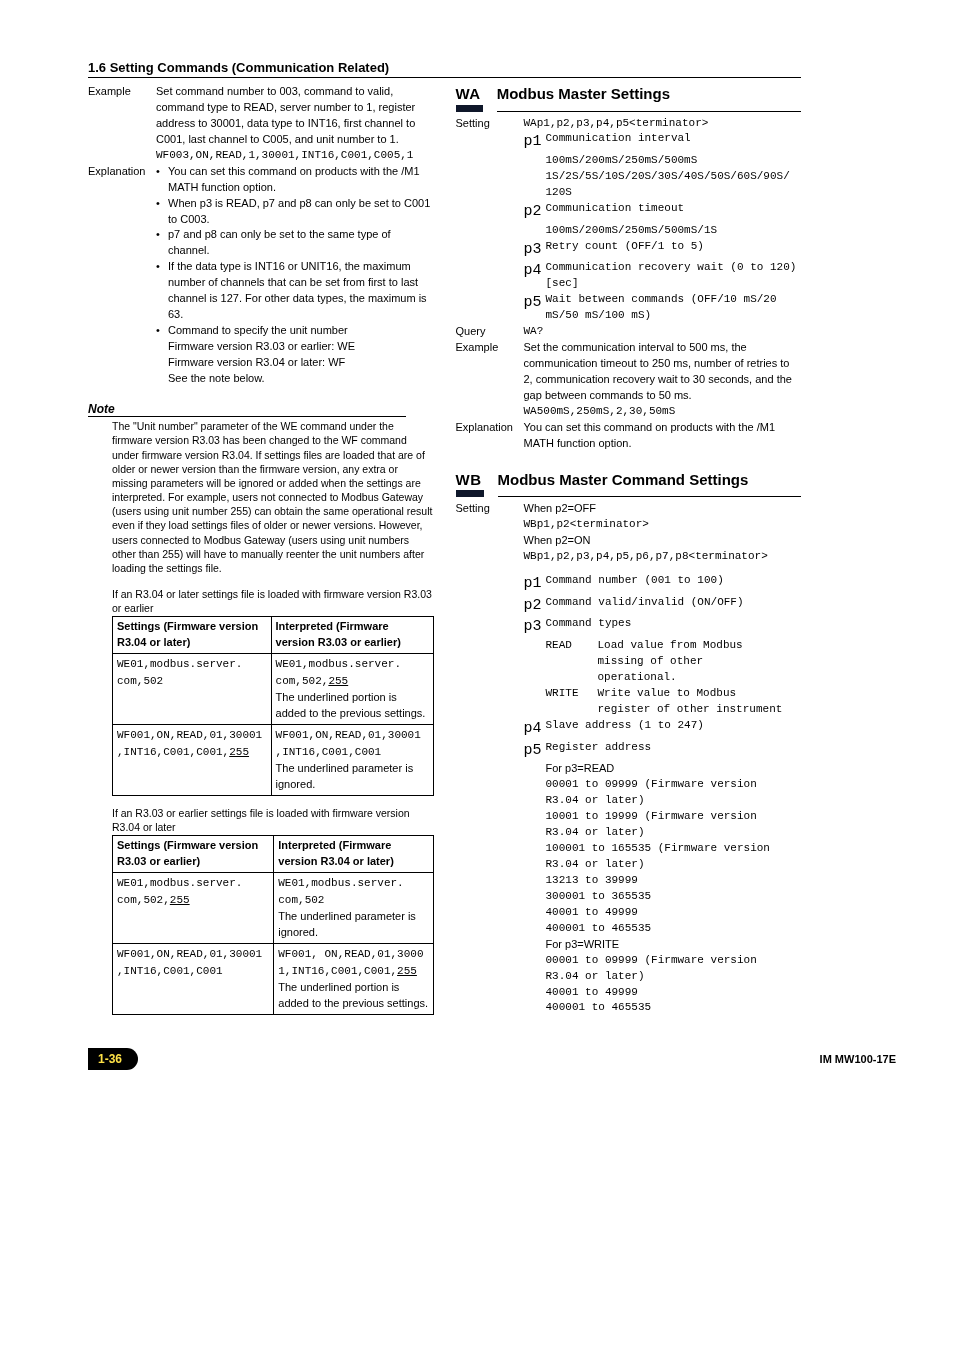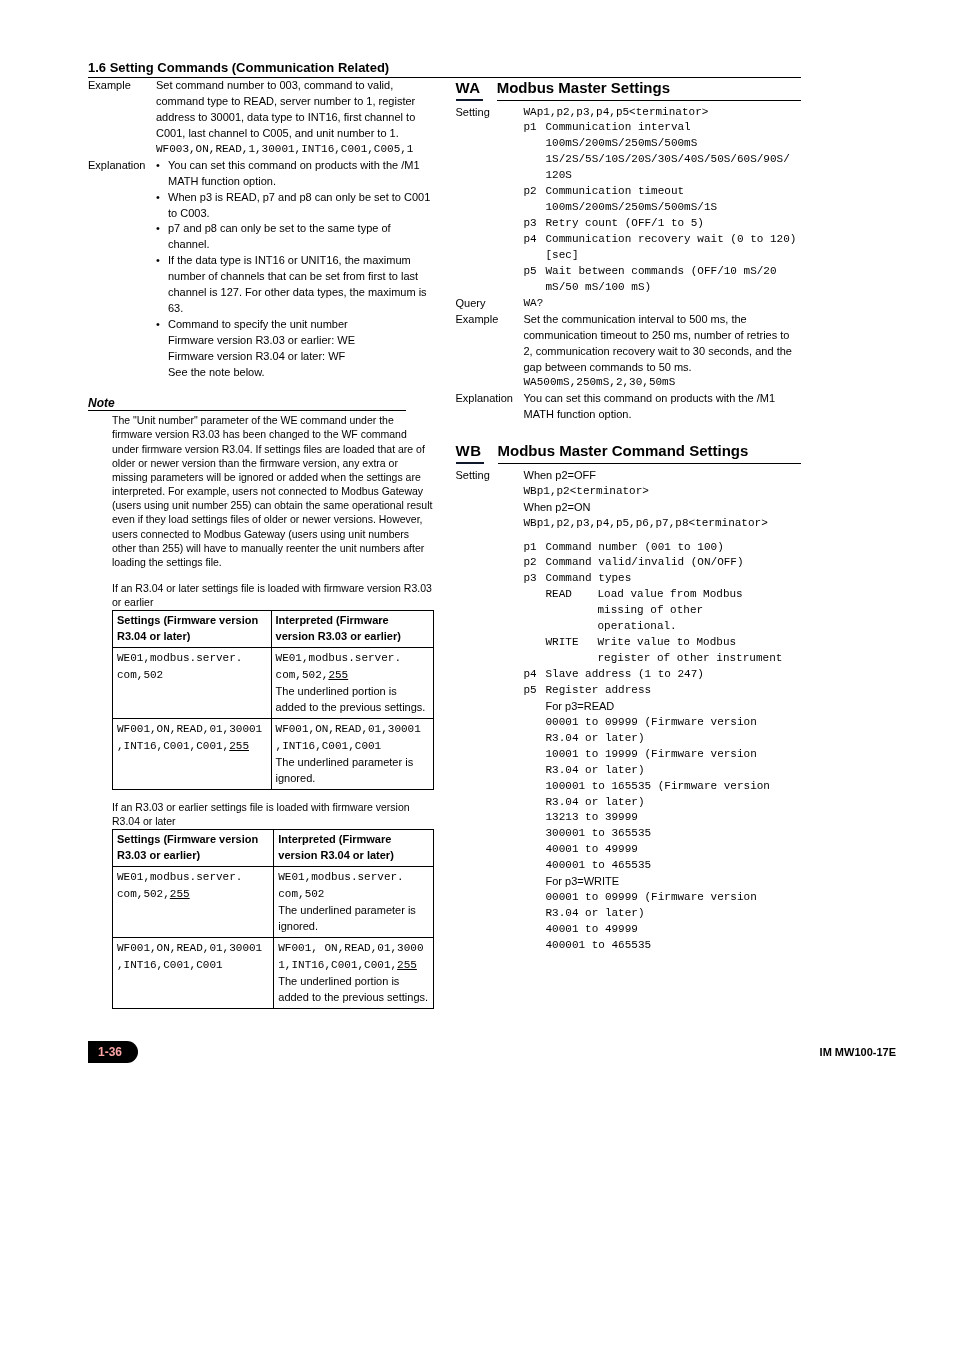--- a/index.html
+++ b/index.html
@@ -18,52 +18,52 @@
   }
   .section-heading {
     font-weight: bold;
     font-size: 13px;
     border-bottom: 1.5px solid #000;
     padding-bottom: 2px;
   }
   .columns {
     display: flex;
     gap: 22px;
-    margin-top: 0;
+    margin-top: 6px;
   }
   .col {
     width: 386px;
     font-size: 11px;
     line-height: 1.45;
   }
   .def-row { display: flex; }
   .def-label { width: 68px; flex-shrink: 0; }
   .def-body { flex: 1; }
   .mono { font-family: "Courier New", monospace; font-size: 11px; }
   .bullet-list { margin: 0; padding: 0; list-style: none; }
   .bullet-list li { display: flex; }
   .bullet-list li .b { width: 12px; flex-shrink: 0; }
   .cmd-title { display:flex; margin-top:2px; }
-  .cmd-key { font-weight:bold; font-size:15px; border-bottom:2px solid #0f172a; padding:0 2px 2px 0; margin-right:14px; letter-spacing:0.5px; line-height:1.1; }
+  .cmd-key { font-weight:bold; font-size:15px; border-bottom:7px solid #0f172a; padding:0 2px 2px 0; margin-right:14px; letter-spacing:0.5px; line-height:1.1; }
   .cmd-name { font-weight:bold; font-size:15px; border-bottom:1px solid #000; flex:1; padding-bottom:1px; line-height:1.1; }
   .param-row { display:flex; }
-  .param-key { width:22px; flex-shrink:0; font-family:"Courier New", monospace; font-size:11px; }
+  .param-key { width:22px; flex-shrink:0; font-family:"Courier New", monospace; font-size:15px; }
   .param-body { flex:1; font-family:"Courier New", monospace; font-size:11px; }
   .type-row { display:flex; padding-left:22px; }
   .type-key { width:52px; flex-shrink:0; font-family:"Courier New", monospace; font-size:11px; }
   .type-body { flex:1; font-family:"Courier New", monospace; font-size:11px; }
   .note-head { font-style:italic; font-weight:bold; font-size:12px; }
   .note-rule { border-top:1px solid #000; width:318px; margin-top:-2px; }
   .note-body { padding:2px 0 0 24px; font-size:10.5px; line-height:1.35; }
   table.setting-table { border-collapse: collapse; width:100%; font-size:11px; margin:1px 0 0 0; }
   table.setting-table th, table.setting-table td { border:1px solid #000; padding:2px 4px; vertical-align:top; text-align:left; }
   table.setting-table th { font-weight:bold; }
   .uline { text-decoration: underline; }
   .footer { display:flex; justify-content:space-between; align-items:center; padding: 12px 58px 12px 88px; width:954px; box-sizing:border-box; }
-  .footer-left { background:#000; color:#fca5a5; font-weight:bold; padding:4px 16px 4px 10px; font-size:12px; border-radius:0 14px 14px 0; }
+  .footer-left { background:#000; color:#fde047; font-weight:bold; padding:4px 16px 4px 10px; font-size:12px; border-radius:0 14px 14px 0; }
   .footer-right { font-weight:bold; font-size:11px; }
   .sub-indent { padding-left:22px; }
 </style>
 </head>
 <body>
 
 <div class="page">
   <div class="section-heading">1.6  Setting Commands (Communication Related)</div>
 
   <div class="columns">

